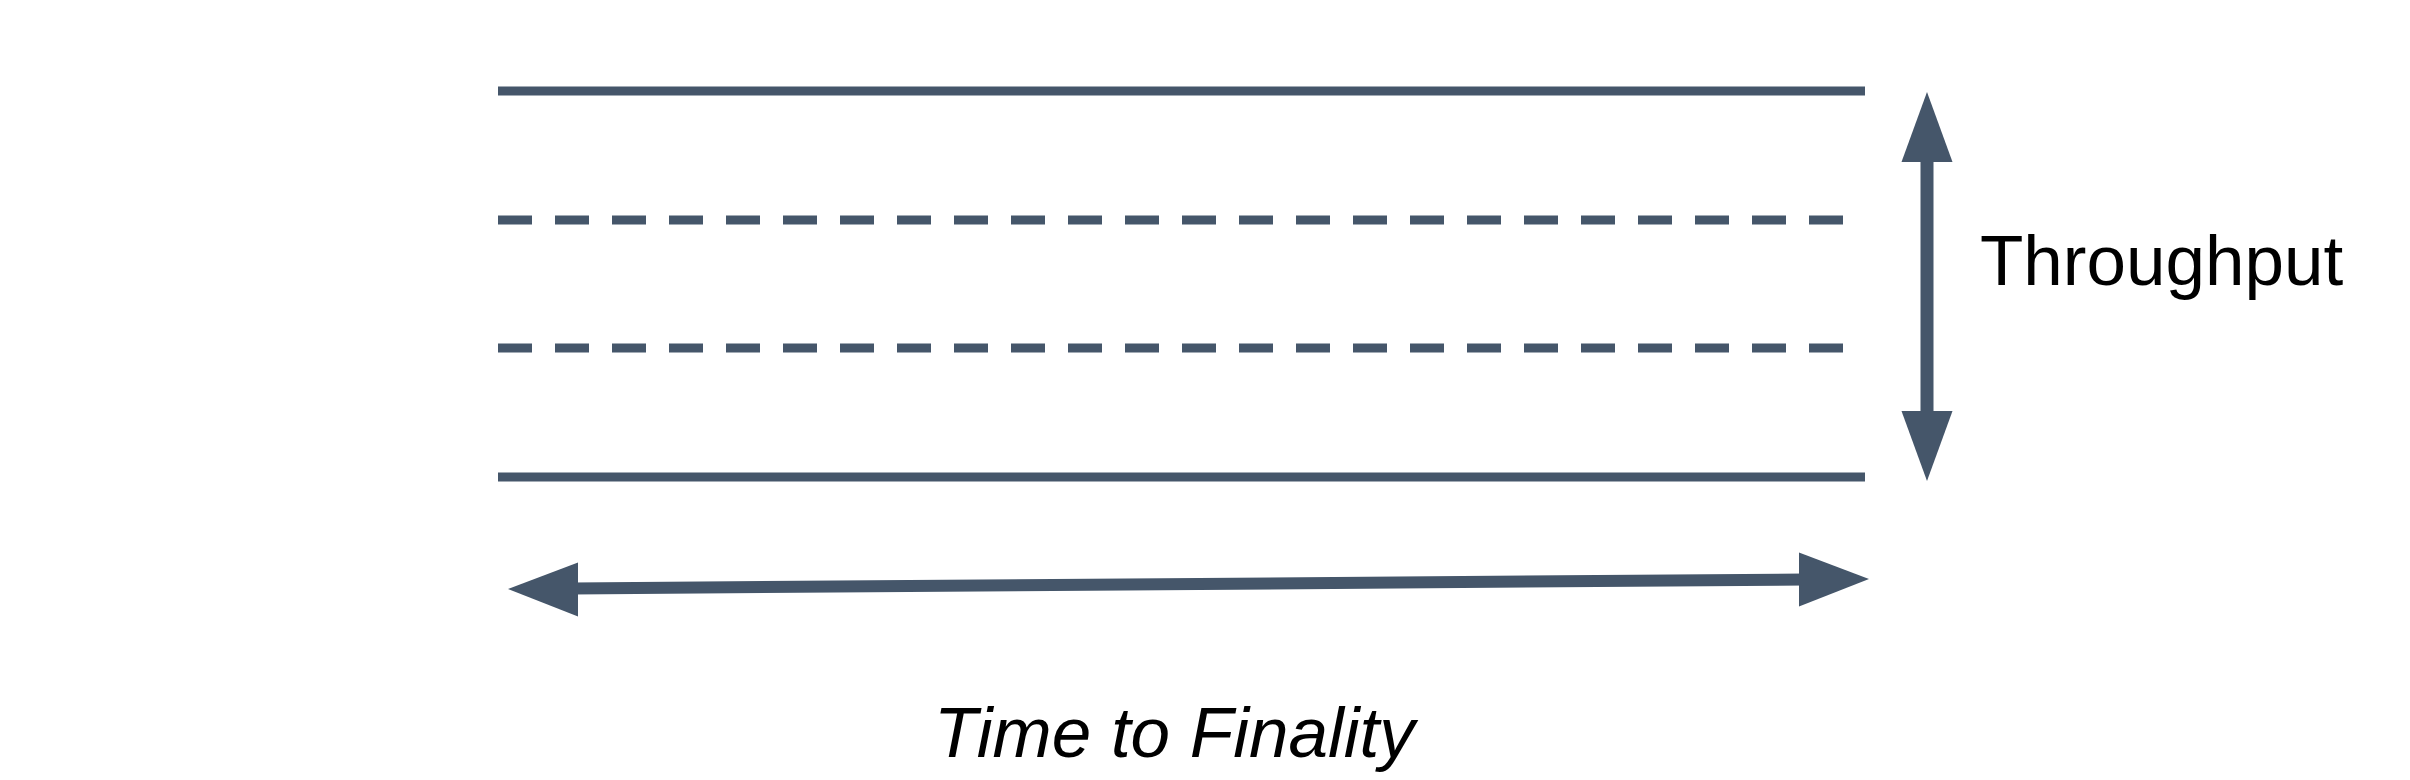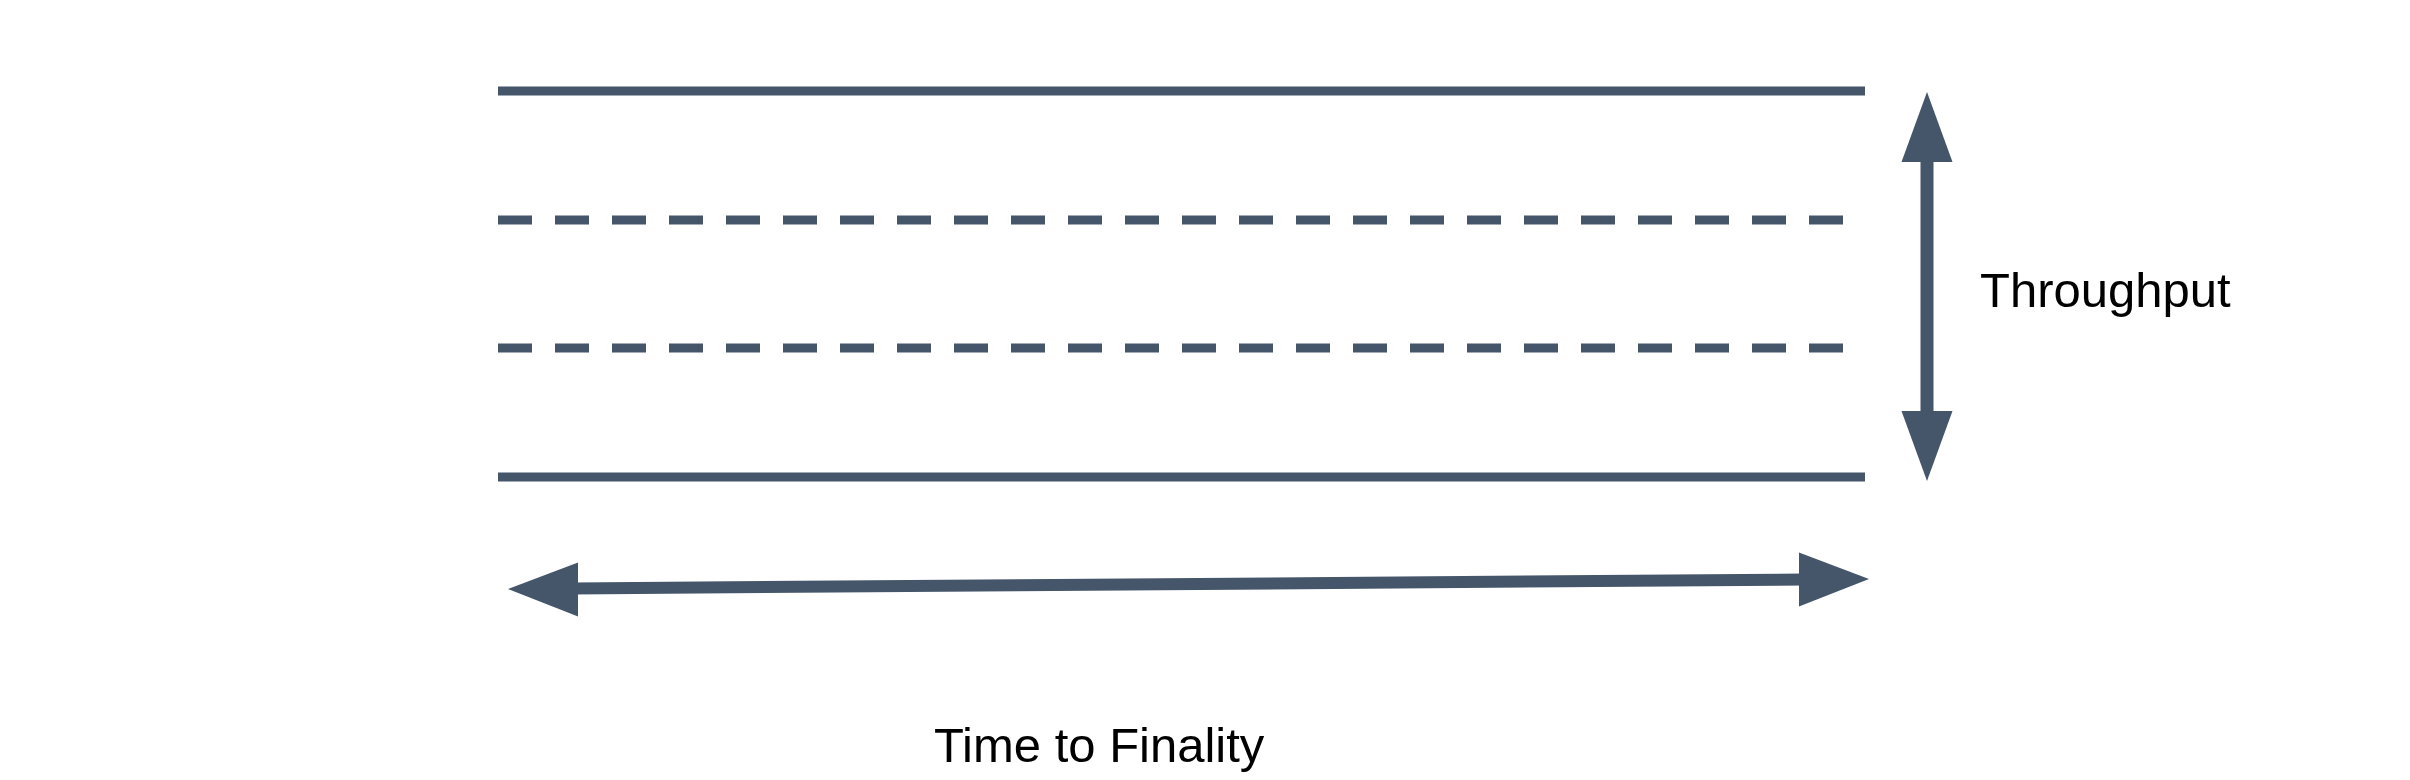--- a/index.html
+++ b/index.html
@@ -29,32 +29,32 @@
     stroke: var(--stroke, #45566A);
     fill: none;
   }
   .figure-svg .fill-shape {
     fill: var(--stroke, #45566A);
     stroke: none;
   }
   .axis-label {
     position: absolute;
     color: var(--label, #000000);
-    font-size: 49px;
+    font-size: 71px;
     line-height: 1;
     white-space: nowrap;
-    margin-top: 41px;
   }
   .axis-label.throughput {
     left: 1980px;
     top: 225px;
   }
   .axis-label.time-to-finality {
     left: 934px;
-    top: 680px;
+    top: 697px;
+    font-style: italic;
   }
 </style>
 </head>
 <body>
 
 <div class="canvas">
 
   <svg class="figure-svg" viewBox="0 0 2410 780" xmlns="http://www.w3.org/2000/svg">
 
     <g>

